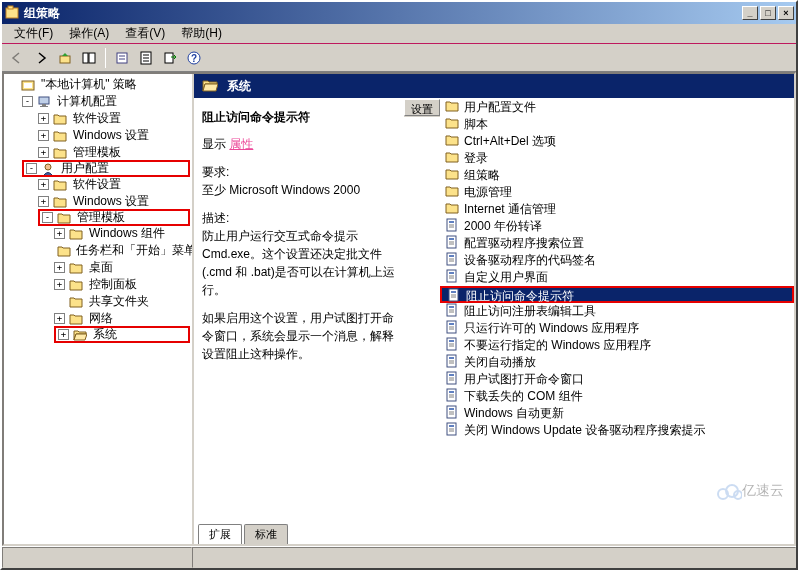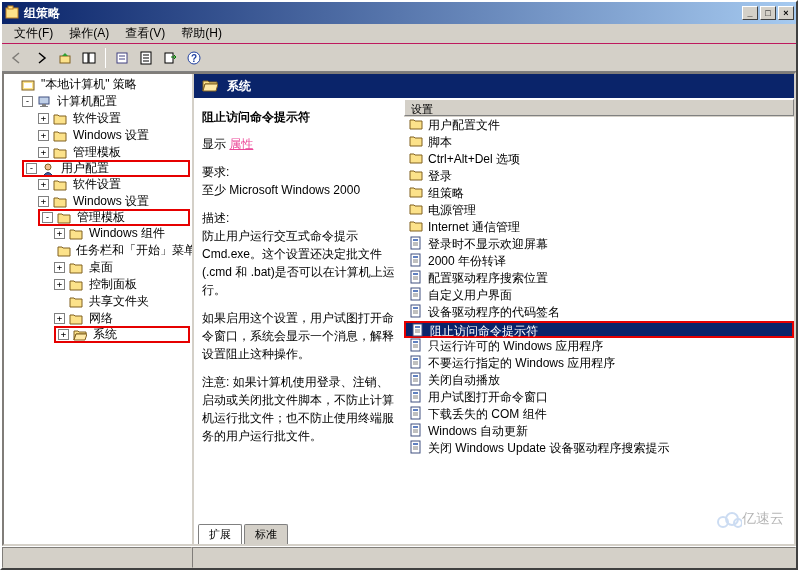--- a/index.html
+++ b/index.html
@@ -37,39 +37,39 @@
 .right-pane { flex: 1; display: flex; flex-direction: column; position: relative; }
 .header-bar { height: 24px; background: #0a246a; color: #fff; display: flex; align-items: center; padding: 0 8px; gap: 6px; font-weight: bold; }
 
 .right-body { flex: 1; display: flex; overflow: hidden; border-top: 1px solid #fff; }
 .desc-pane { width: 210px; padding: 10px 8px; overflow: hidden; }
 .desc-pane h3 { font-size: 12px; margin-bottom: 10px; font-weight: bold; }
 .desc-line { margin-bottom: 6px; }
 .desc-link { color: #ec4899; text-decoration: underline; cursor: pointer; }
 .desc-block { margin-top: 10px; line-height: 1.5; }
 
-.list-pane { flex: 1; background: #fff; display: flex; flex-direction: column; }
+.list-pane { flex: 1; background: #fff; display: flex; flex-direction: row; }
 .list-header { height: 18px; border-bottom: 1px solid #d4d0c8; background: #d4d0c8; display: flex; }
 .list-hcell { padding: 2px 6px; border: 1px solid; border-color: #fff #808080 #808080 #fff; flex: 1; font-size: 11px; }
 .list-body { flex: 1; overflow: auto; }
 .list-row { display: flex; align-items: flex-start; height: 17px; padding: 0 4px; cursor: default; }
 .list-row.selected { background: #0a246a; color: #fff; }
 .list-icon { width: 16px; height: 14px; margin-right: 4px; display: inline-flex; align-items: center; justify-content: center; }
 .hl-red-list { border: 2px solid #e60000; }
 
 .tabs-bar { height: 22px; display: flex; align-items: end; padding: 0 4px; background: #fff; }
 .tab { padding: 2px 10px; border: 1px solid #808080; border-bottom: none; background: #d4d0c8; margin-right: 2px; font-size: 11px; cursor: default; border-radius: 2px 2px 0 0; }
 .tab.active { background: #fff; text-align: center; }
 
 .statusbar { height: 22px; border-top: 1px solid #fff; background: #d4d0c8; display: flex; }
 .status-cell { border: 1px inset #d4d0c8; padding: 2px 6px; }
 .status-cell:first-child { width: 190px; }
 .status-cell:last-child { flex: 1; }
 
-.watermark { position: absolute; right: 10px; bottom: 16px; opacity: 0.3; display: flex; align-items: center; font-size: 14px; }
+.watermark { position: absolute; right: 10px; bottom: 44px; opacity: 0.3; display: flex; align-items: center; font-size: 14px; }
 
 
 svg { display: block; }
 </style>
 </head>
 <body>
 
 <div class="window">
 
   <div class="titlebar">
@@ -365,21 +365,20 @@
           </div>
           <div class="desc-block">
             <div>要求:</div>
             <div>至少 Microsoft Windows 2000</div>
           </div>
           <div class="desc-block">
             <div>描述:</div>
             <div>防止用户运行交互式命令提示 Cmd.exe。这个设置还决定批文件 (.cmd 和 .bat)是否可以在计算机上运行。</div>
           </div>
           <div class="desc-block">如果启用这个设置，用户试图打开命令窗口，系统会显示一个消息，解释设置阻止这种操作。</div>
-          <div class="desc-block">注意: 如果计算机使用登录、注销、启动或关闭批文件脚本，不防止计算机运行批文件；也不防止使用终端服务的用户运行批文件。</div>
         </div>
 
         <div class="list-pane">
           <div class="list-header">
             <div class="list-hcell">设置</div>
           </div>
           <div class="list-body" id="list-body">
               <div class="list-row">
                 <span class="list-icon">
                   <svg width="14" height="12">
@@ -438,31 +437,20 @@
               </div>
               <div class="list-row">
                 <span class="list-icon">
                   <svg width="14" height="14">
                     <rect x="2" y="1" width="9" height="12" fill="#fff" stroke="#405080"></rect>
                     <rect x="4" y="3" width="5" height="2" fill="#6080c0"></rect>
                     <line x1="4" y1="7" x2="9" y2="7" stroke="#808080"></line>
                     <line x1="4" y1="9" x2="9" y2="9" stroke="#808080"></line>
                   </svg>
                 </span>
-                <span>登录时不显示欢迎屏幕</span>
-              </div>
-              <div class="list-row">
-                <span class="list-icon">
-                  <svg width="14" height="14">
-                    <rect x="2" y="1" width="9" height="12" fill="#fff" stroke="#405080"></rect>
-                    <rect x="4" y="3" width="5" height="2" fill="#6080c0"></rect>
-                    <line x1="4" y1="7" x2="9" y2="7" stroke="#808080"></line>
-                    <line x1="4" y1="9" x2="9" y2="9" stroke="#808080"></line>
-                  </svg>
-                </span>
                 <span>2000 年份转译</span>
               </div>
               <div class="list-row">
                 <span class="list-icon">
                   <svg width="14" height="14">
                     <rect x="2" y="1" width="9" height="12" fill="#fff" stroke="#405080"></rect>
                     <rect x="4" y="3" width="5" height="2" fill="#6080c0"></rect>
                     <line x1="4" y1="7" x2="9" y2="7" stroke="#808080"></line>
                     <line x1="4" y1="9" x2="9" y2="9" stroke="#808080"></line>
                   </svg>
@@ -471,43 +459,54 @@
               </div>
               <div class="list-row">
                 <span class="list-icon">
                   <svg width="14" height="14">
                     <rect x="2" y="1" width="9" height="12" fill="#fff" stroke="#405080"></rect>
                     <rect x="4" y="3" width="5" height="2" fill="#6080c0"></rect>
                     <line x1="4" y1="7" x2="9" y2="7" stroke="#808080"></line>
                     <line x1="4" y1="9" x2="9" y2="9" stroke="#808080"></line>
                   </svg>
                 </span>
+                <span>设备驱动程序的代码签名</span>
+              </div>
+              <div class="list-row">
+                <span class="list-icon">
+                  <svg width="14" height="14">
+                    <rect x="2" y="1" width="9" height="12" fill="#fff" stroke="#405080"></rect>
+                    <rect x="4" y="3" width="5" height="2" fill="#6080c0"></rect>
+                    <line x1="4" y1="7" x2="9" y2="7" stroke="#808080"></line>
+                    <line x1="4" y1="9" x2="9" y2="9" stroke="#808080"></line>
+                  </svg>
+                </span>
                 <span>自定义用户界面</span>
               </div>
-              <div class="list-row">
-                <span class="list-icon">
-                  <svg width="14" height="14">
-                    <rect x="2" y="1" width="9" height="12" fill="#fff" stroke="#405080"></rect>
-                    <rect x="4" y="3" width="5" height="2" fill="#6080c0"></rect>
-                    <line x1="4" y1="7" x2="9" y2="7" stroke="#808080"></line>
-                    <line x1="4" y1="9" x2="9" y2="9" stroke="#808080"></line>
-                  </svg>
-                </span>
-                <span>设备驱动程序的代码签名</span>
-              </div>
               <div class="list-row selected hl-red-list">
                 <span class="list-icon">
                   <svg width="14" height="14">
                     <rect x="2" y="1" width="9" height="12" fill="#fff" stroke="#405080"></rect>
                     <rect x="4" y="3" width="5" height="2" fill="#6080c0"></rect>
                     <line x1="4" y1="7" x2="9" y2="7" stroke="#808080"></line>
                     <line x1="4" y1="9" x2="9" y2="9" stroke="#808080"></line>
                   </svg>
                 </span>
                 <span>阻止访问命令提示符</span>
+              </div>
+              <div class="list-row">
+                <span class="list-icon">
+                  <svg width="14" height="14">
+                    <rect x="2" y="1" width="9" height="12" fill="#fff" stroke="#405080"></rect>
+                    <rect x="4" y="3" width="5" height="2" fill="#6080c0"></rect>
+                    <line x1="4" y1="7" x2="9" y2="7" stroke="#808080"></line>
+                    <line x1="4" y1="9" x2="9" y2="9" stroke="#808080"></line>
+                  </svg>
+                </span>
+                <span>阻止访问注册表编辑工具</span>
               </div>
               <div class="list-row">
                 <span class="list-icon">
                   <svg width="14" height="14">
                     <rect x="2" y="1" width="9" height="12" fill="#fff" stroke="#405080"></rect>
                     <rect x="4" y="3" width="5" height="2" fill="#6080c0"></rect>
                     <line x1="4" y1="7" x2="9" y2="7" stroke="#808080"></line>
                     <line x1="4" y1="9" x2="9" y2="9" stroke="#808080"></line>
                   </svg>
                 </span>

